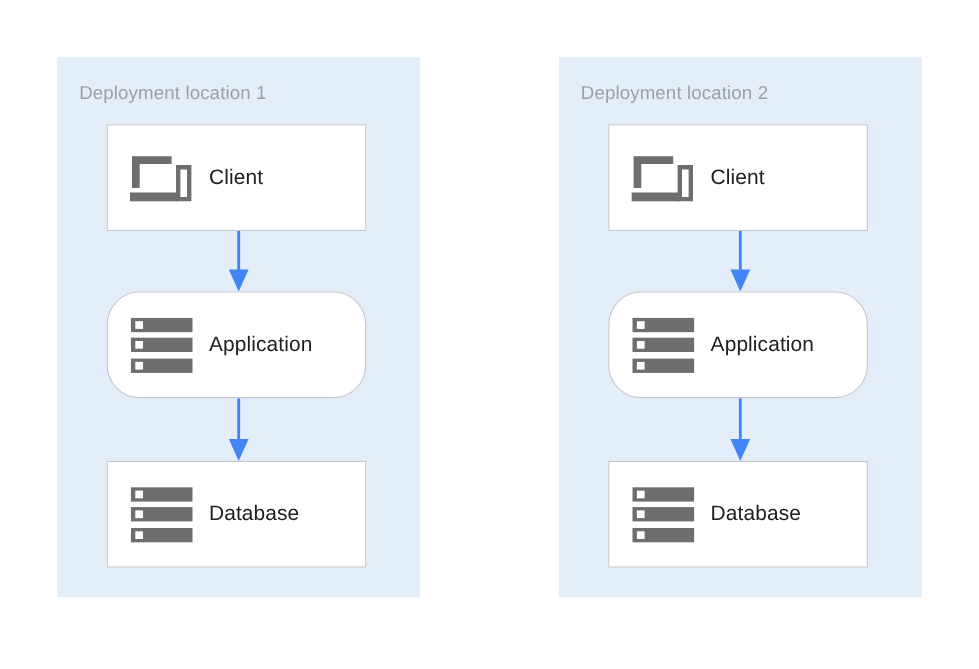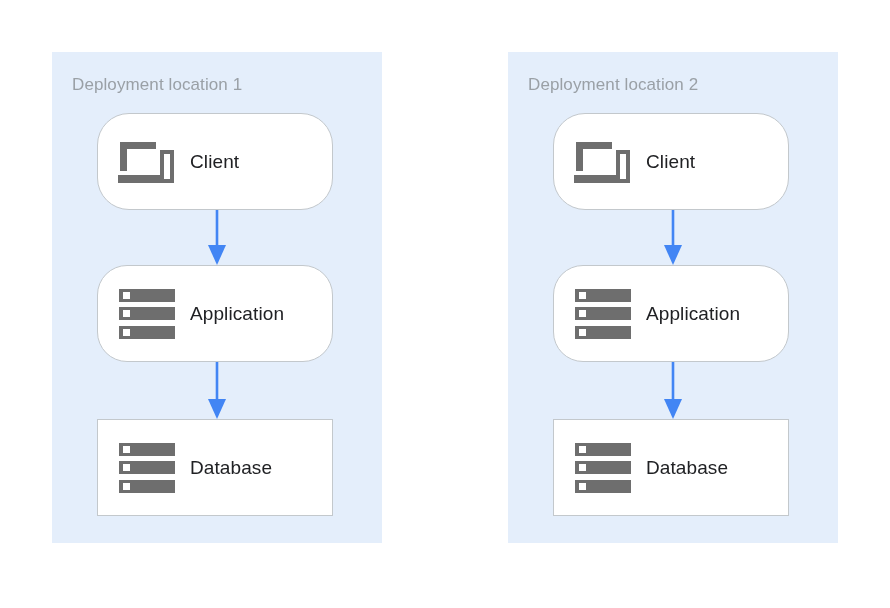--- a/index.html
+++ b/index.html
@@ -52,21 +52,21 @@
     left: 45px;
     width: 236px;
     height: 97px;
     background: #ffffff;
     border: 1px solid #c3c8cc;
     box-sizing: border-box;
     display: flex;
     flex-direction: row;
     align-items: center;
   }
-  .node-client      { top: 61px; border-radius: 32px; }
+  .node-client      { top: 61px; }
   .node-application { top: 213px; border-radius: 30px; }
   .node-database    { top: 367px; text-align: right; }
 
   .node-icon {
     width: 62px;
     margin-left: 18px;
     flex: 0 0 auto;
     display: flex;
     align-items: center;
     justify-content: center;

